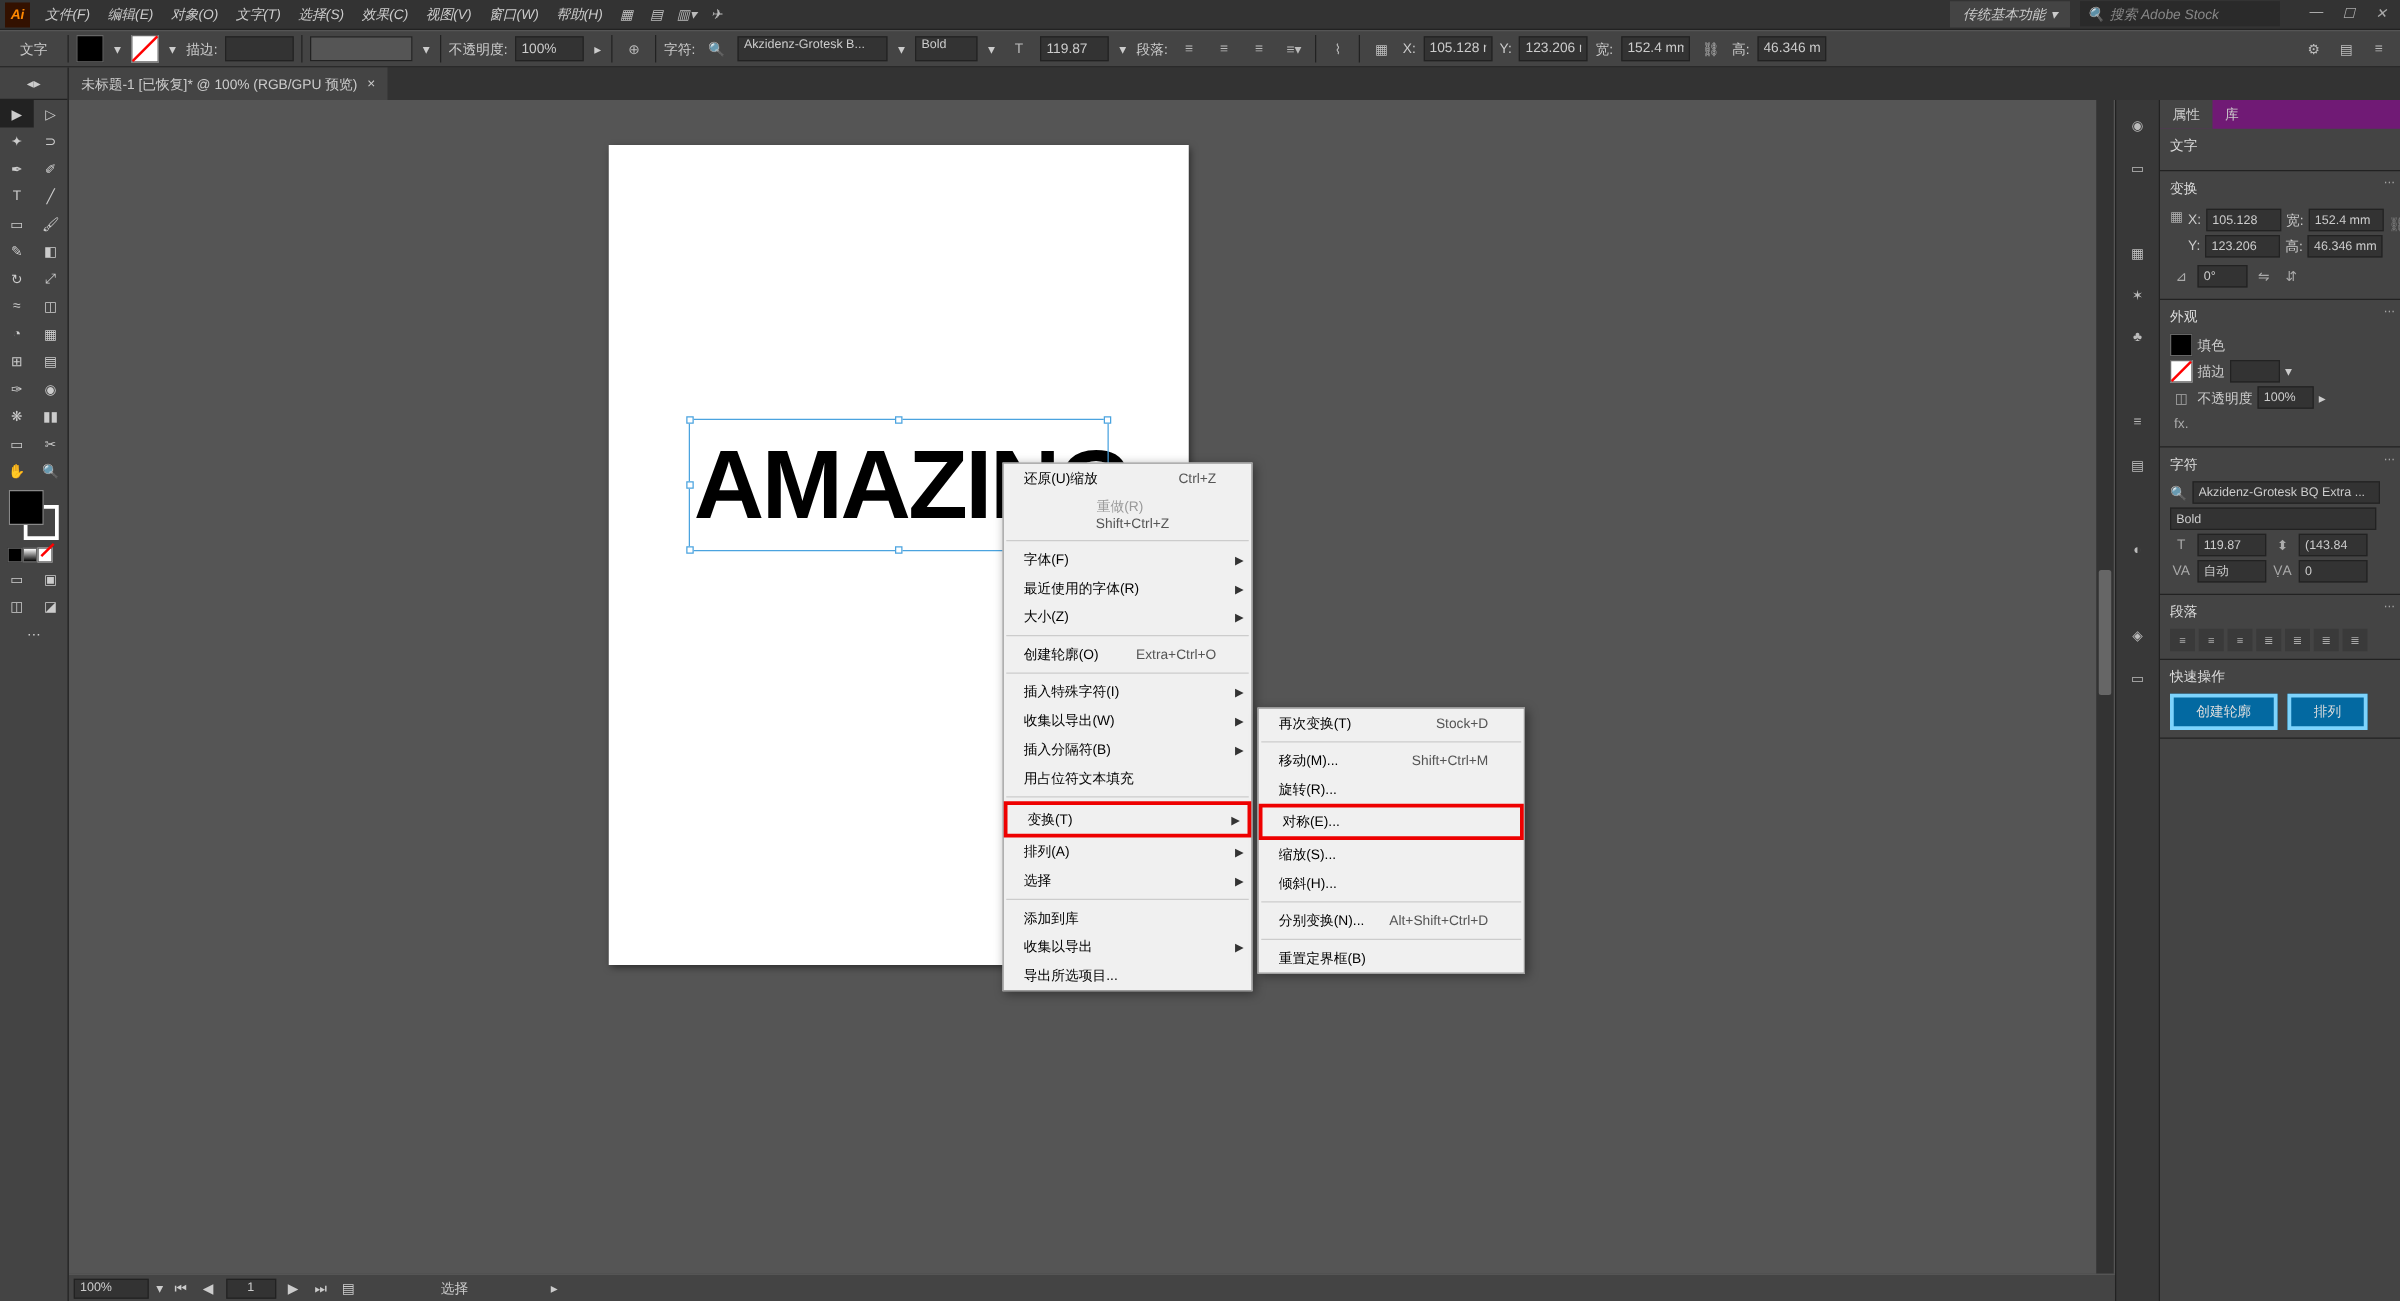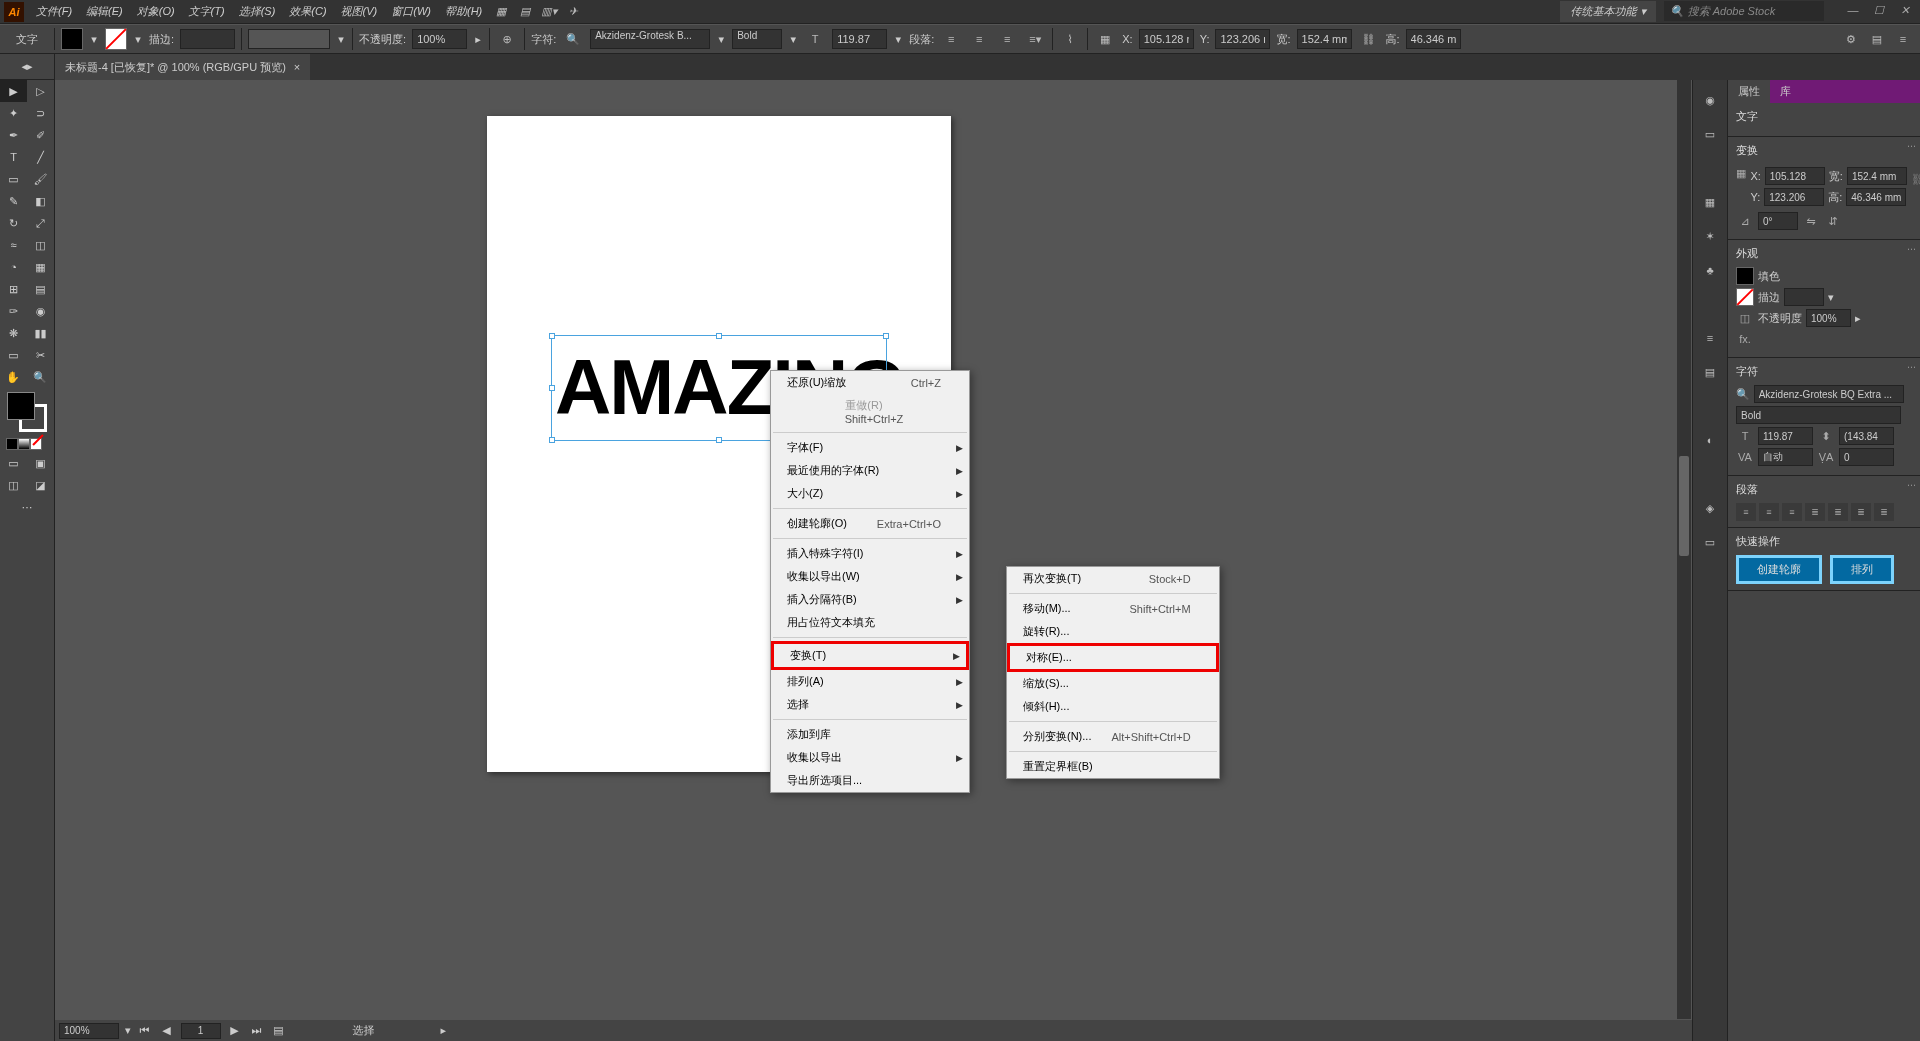--- a/index.html
+++ b/index.html
@@ -45,21 +45,21 @@
 .text-sel { position: absolute; left: 496px; top: 255px; width: 336px; height: 106px; border: 1px solid #4aa3df; }
 .sel-handle { width: 6px; height: 6px; background: #fff; border: 1px solid #4aa3df; position: absolute; }
 .text-amazing { position: absolute; left: 500px; top: 262px; font-family: Arial Black, sans-serif; font-size: 78px; font-weight: 900; color: #000; letter-spacing: -2px; white-space:nowrap;}
 .context-menu { position: absolute; background: #f0f0f0; color: #000; border: 1px solid #999; box-shadow: 2px 2px 8px rgba(0,0,0,0.4); min-width: 200px; z-index:20;}
 .cm-item { padding: 4px 28px 4px 16px; display: flex; justify-content: space-between; align-items:center; font-size: 12px; position:relative;}
 .cm-item.disabled { color: #999; flex-direction: column; }
 .cm-sep { height: 1px; background: #ccc; margin: 3px 2px; }
 .cm-arrow { position: absolute; right: 6px; font-size: 9px; color:#333;}
 .cm-short { color: #555; font-size: 11px; margin-left: 20px;}
 .red-box { border: 3px solid #e00; }
-.menu1 { left: 715px; top: 290px; }
+.menu1 { left: 747px; top: 290px; }
 .menu2 { left: 951px; top: 486px; }
 .botbar { position: absolute; bottom: 0; left: 55px; right: 228px; height: 22px; background: #444; display: flex; align-items: center; padding: 0 4px; gap: 6px; font-size: 11px; border-top:1px solid #555;}
 .nav-btn { width: 16px; height: 16px; display:flex; align-items:center; justify-content:center;}
 .page-input { background:#333; border:1px solid #222; width:40px; height:16px; color:#ccc; padding:0 4px; font-size:10px; text-align:center;}
 .zoom-combo { background:#333; border:1px solid #222; width:60px; height:16px; color:#ccc; padding:0 4px; font-size:10px;}
 .right-dock { width: 35px; background: #383838; display:flex; flex-direction:column; padding-top:6px; gap:6px; border-left:1px solid #222;}
 .dock-icon { width:28px; height:28px; margin:0 auto; display:flex; align-items:center; justify-content:center; color:#bbb; border-radius:2px;}
 .dock-gap { height: 28px; }
 .panels { width: 193px; background: #444; display: flex; flex-direction: column; border-left:1px solid #222;}
 .panel-tabs { display: flex; background: #701a75; }
@@ -161,21 +161,21 @@
   <input class="num-input" value="46.346 mm" style="">
   <div style="margin-left:auto;display:flex;gap:4px;">
     <div class="icon-btn">⚙</div>
     <div class="icon-btn">▤</div>
     <div class="icon-btn">≡</div>
   </div>
 </div>
 
 <div class="tab-strip">
   <div class="doc-tab">
-    <span>未标题-4 [已恢复]* @ 100% (RGB/GPU 预览)</span>
+    <span>未标题-1 [已恢复]* @ 100% (RGB/GPU 预览)</span>
     <span class="tab-close">×</span>
   </div>
 </div>
 
 <div class="main">
 
   <div class="toolbox">
     <div style="height:26px;border-bottom:1px solid #222;display:flex;align-items:center;justify-content:center;">◂▸</div>
     <div class="tool-row">
         <div class="tool active">▶</div>

